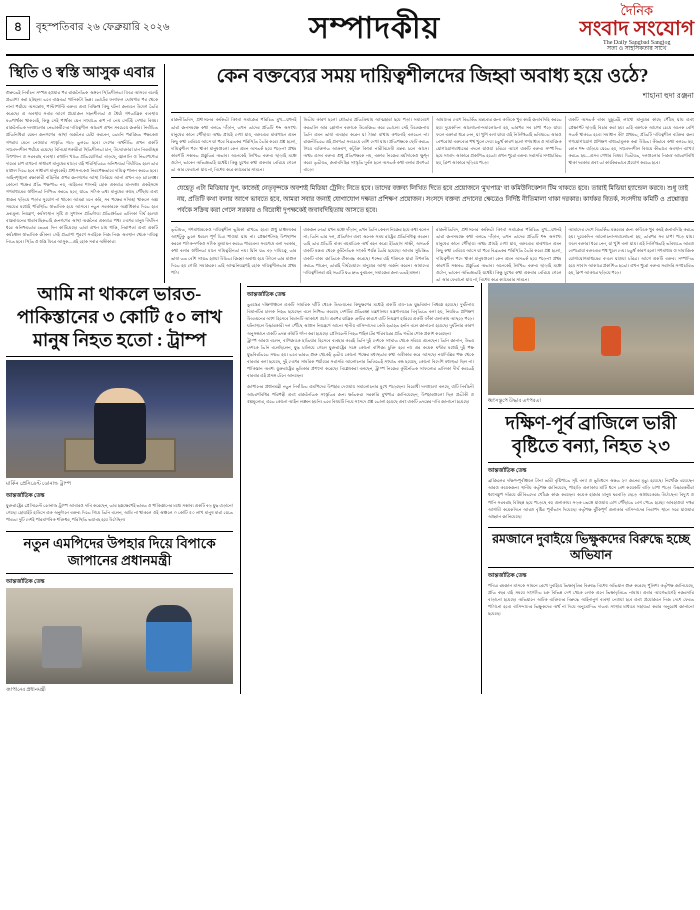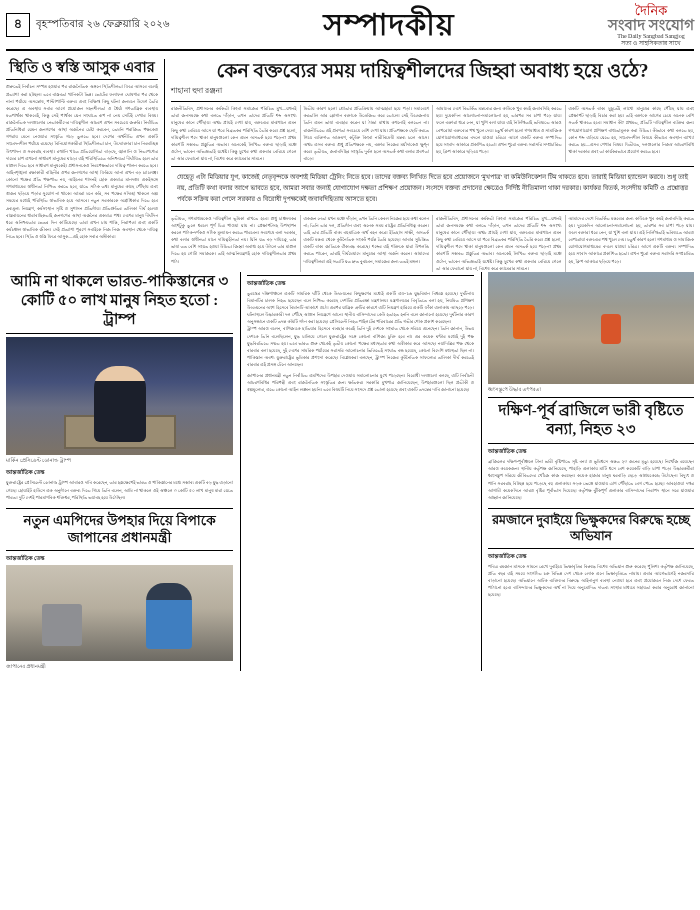--- a/index.html
+++ b/index.html
@@ -7,52 +7,52 @@
   .page{width:700px;height:910px;position:relative;box-sizing:border-box;padding:4px 6px;}
 
   
   .masthead{display:flex;align-items:center;justify-content:space-between;border-bottom:2px solid #000;padding-bottom:3px;}
   .mh-left{display:flex;align-items:center;gap:6px;}
   .pageno{width:22px;height:22px;border:1.5px solid #000;display:flex;align-items:center;justify-content:center;font-size:13px;font-weight:bold;}
   .mh-date{font-size:10px;letter-spacing:.2px;}
   .mh-title{font-size:30px;font-weight:bold;letter-spacing:1px;line-height:1;}
   .mh-right{text-align:center;line-height:1.05;}
   .mh-r1{font-size:13px;color:#b00;}
-  .mh-r2{font-size:15px;font-weight:bold;color:#737373;}
+  .mh-r2{font-size:20px;font-weight:bold;color:#b91c1c;}
   .mh-r3{font-size:6px;color:#333;}
   .mh-eng{font-size:6px;color:#333;}
 
   
   .rule{border-top:1px solid #000;margin:3px 0;}
 
   
   .topblock{display:flex;gap:6px;margin-top:8px;}
   .edcol{width:152px;border-right:1px solid #000;padding-right:6px;}
   .edhead{font-size:14.5px;font-weight:bold;text-align:center;line-height:1.2;border-bottom:1px solid #000;padding-bottom:3px;margin-bottom:3px;}
   .body-lines{font-size:4.4px;line-height:1.62;text-align:justify;color:#222;}
   .mainart{flex:1;}
   .mainhead{font-size:19px;font-weight:bold;text-align:center;line-height:1.22;margin:0 0 3px;}
-  .byline{font-size:7.5px;text-align:left;color:#222;margin-bottom:3px;border-bottom:1px solid #000;padding-bottom:4px;}
+  .byline{font-size:7.5px;text-align:right;color:#222;margin-bottom:3px;border-bottom:1px solid #000;padding-bottom:10px;}
   .cols4{column-count:4;column-gap:7px;column-rule:.5px solid #bbb;}
   .cols4 p{margin:0 0 3px;}
 
   .pullquote{border-top:1px solid #000;border-bottom:1px solid #000;padding:5px 6px;margin:4px 0;font-size:6.4px;line-height:1.7;text-align:justify;}
 
   
   .banner{display:flex;align-items:center;gap:8px;margin:6px 0 4px;}
   .banner .line{flex:1;border-top:2px solid #000;}
   .banner .word{font-size:25px;font-weight:bold;letter-spacing:1px;}
 
   
   .intl{display:flex;gap:7px;}
   .c1{width:227px;}
   .c2{width:227px;}
   .c3{flex:1;}
   .colsep{border-left:1px solid #000;}
-  .hl{font-size:15px;font-weight:bold;text-align:center;line-height:1.28;margin:0 0 4px;}
+  .hl{font-size:18px;font-weight:bold;text-align:center;line-height:1.28;margin:0 0 4px;}
   .hl.sm{font-size:13.5px;}
   .hl.xs{font-size:12.5px;}
   .src{font-size:5.6px;font-weight:bold;margin:3px 0 2px;}
   .cap{font-size:5.2px;color:#333;margin-top:2px;}
 
   
   .photo{position:relative;overflow:hidden;background:#b9b4aa;}
   .ph-trump{height:118px;background:linear-gradient(180deg,#2a3550 0%,#44507a 38%,#6a6f84 60%,#7d7366 100%);}
   .ph-trump:after{content:"";position:absolute;left:50%;top:24%;transform:translateX(-50%);width:52px;height:76px;border-radius:22px 22px 6px 6px;background:linear-gradient(180deg,#e8c9a8 0 20%,#1b1f2b 20% 100%);}
   .ph-trump:before{content:"";position:absolute;left:50%;bottom:6px;transform:translateX(-50%);width:108px;height:30px;background:#9a8c72;border:2px solid #6f6450;}

